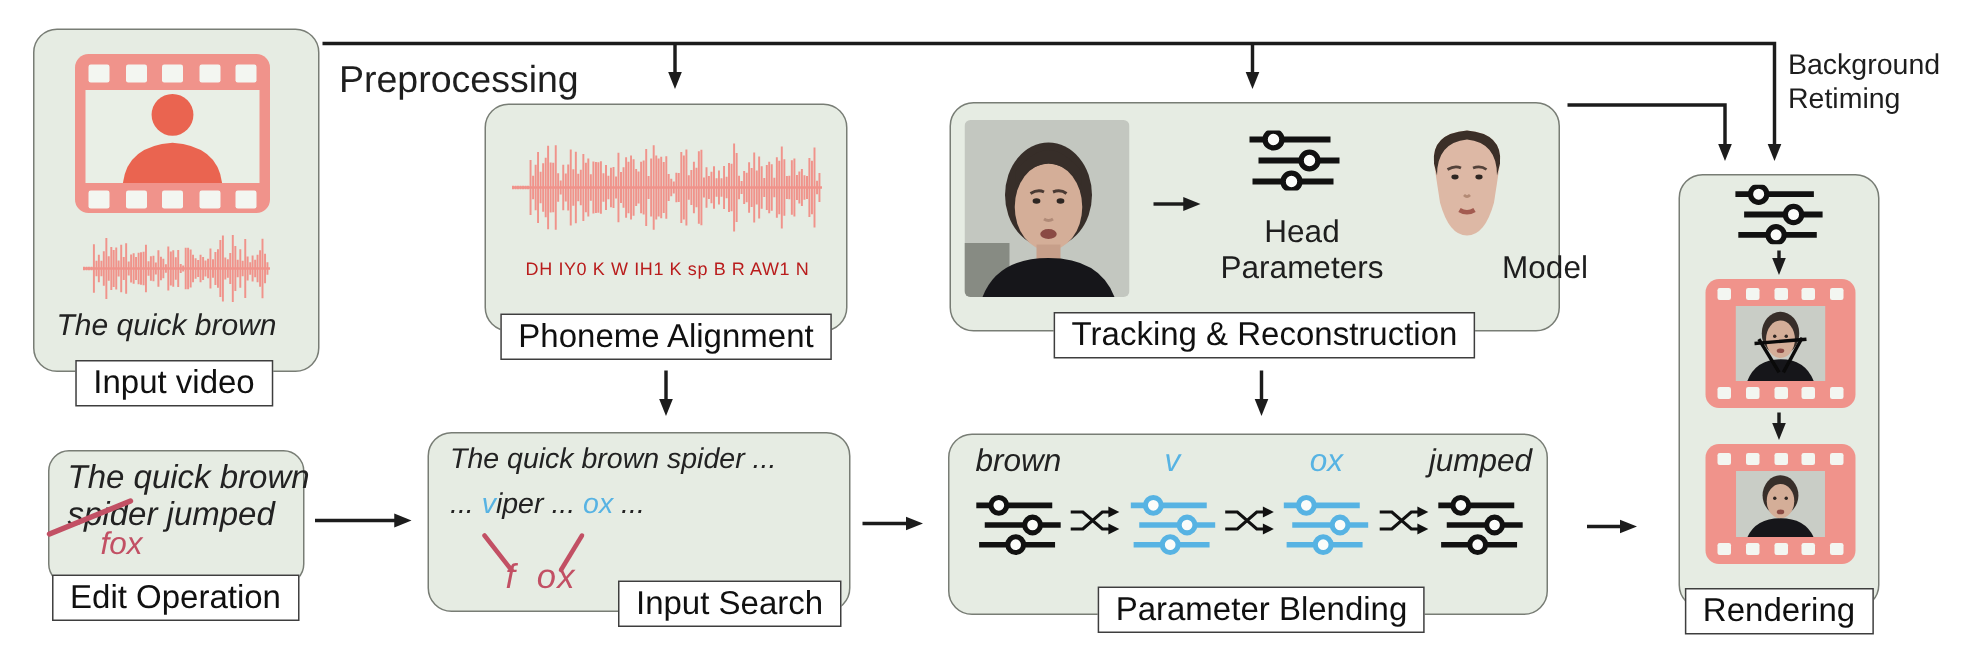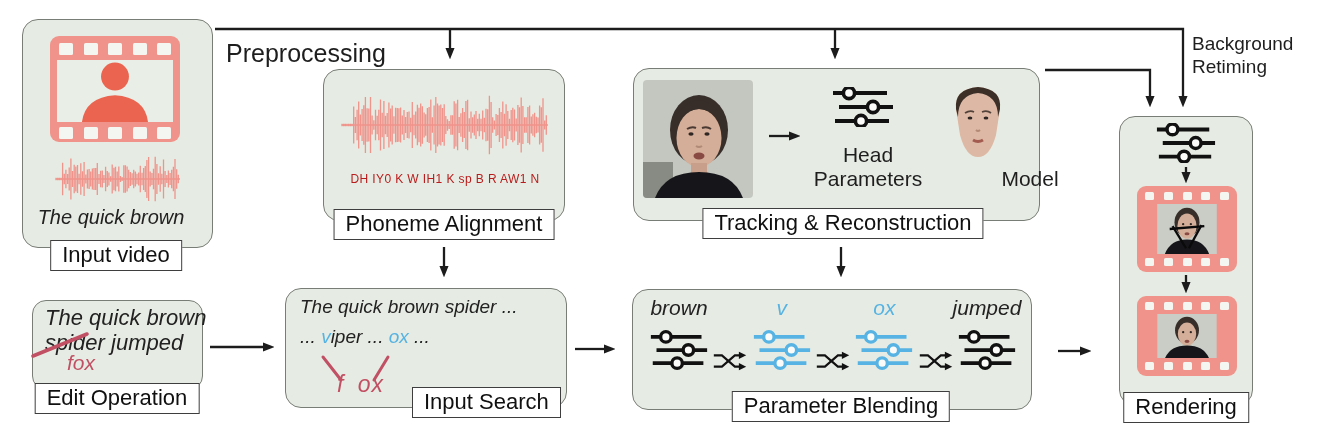--- a/index.html
+++ b/index.html
@@ -24,21 +24,21 @@
   .holes i{display:block;background:#f3f6f1;border-radius:1.5px;}
   .fs-big .holes i{width:14px;height:12px;margin:3px 2px;}
   .fs-small .holes i{width:9px;height:8px;margin:2px 1px;}
   .frame{flex:1;display:flex;align-items:center;justify-content:center;margin:2px 0;}
   .frame.full{background:#e9efe6;}
   .sliders{display:block;}
   .c-dark{color:#111111;}
   .c-blue{color:#57b3e3;}
   .w-dark{color:#222222;}
   .w-blue{color:#57b3e3;}
-  .pb-row{position:absolute;left:648px;top:297px;width:370px;display:flex;align-items:flex-end;justify-content:space-between;}
+  .pb-row{position:absolute;left:648px;top:297px;width:370px;display:flex;align-items:flex-start;justify-content:space-between;}
   .pb-group{display:flex;flex-direction:column;align-items:center;width:62px;}
   .pb-word{font-style:italic;font-size:21px;line-height:1;margin-bottom:9px;}
   .blend{margin-top:38px;}
   .overlay{position:absolute;left:0;top:0;z-index:7;pointer-events:none;}
   .visemeline{font-style:italic;font-size:19px;position:absolute;white-space:nowrap;color:#222;}
   .crimson{color:#c25064;}
   .match{position:absolute;font-style:italic;font-size:23px;color:#c25064;letter-spacing:1px;}
 </style>
 </head>
 <body>

